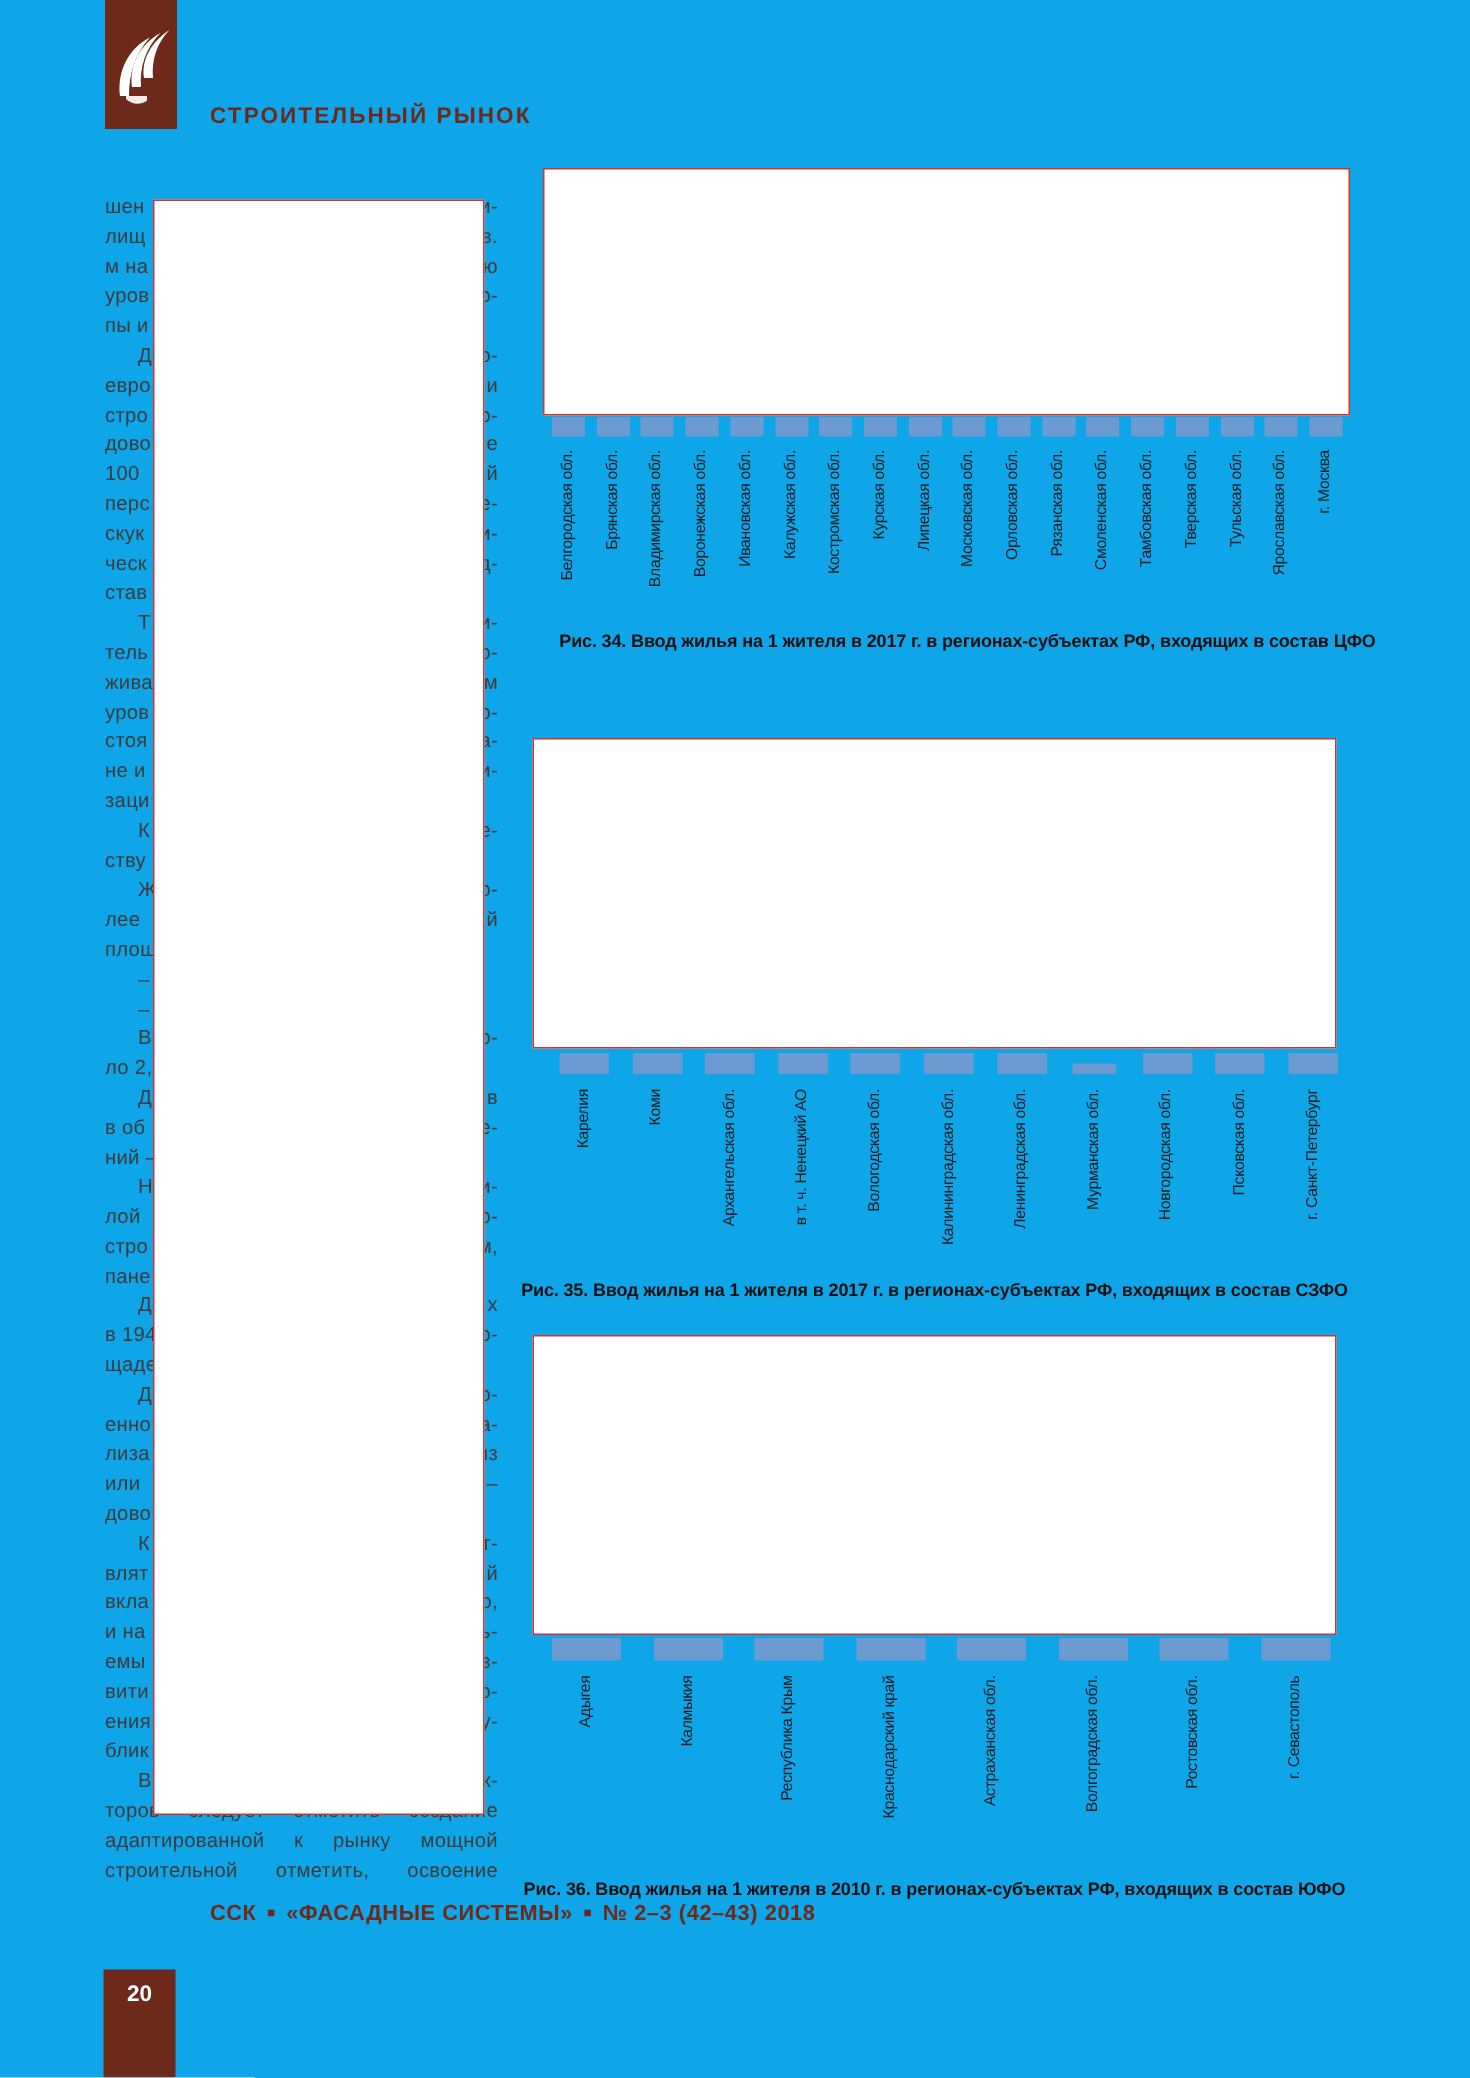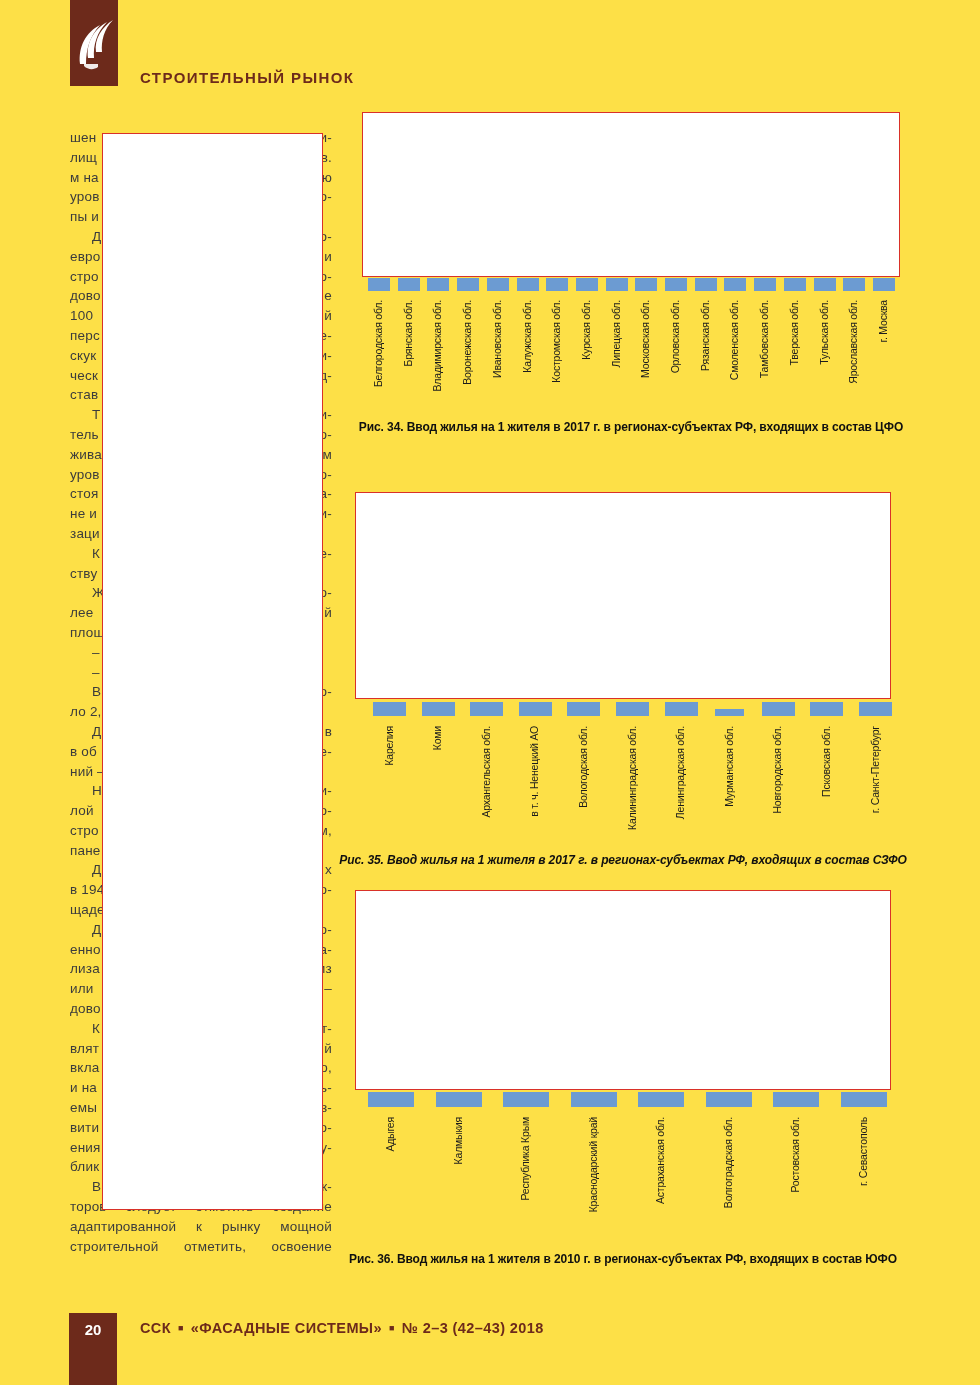--- a/index.html
+++ b/index.html
@@ -1,16 +1,16 @@
 <!DOCTYPE html>
 <html style="--maroon: #6d2a1b; --red: #d93128; --blue: #6c9bd2;"><head>
 <meta charset="utf-8">
 <style>
   html,body{margin:0;padding:0;background:#ffffff;}
-  .page{position:relative;width:980px;height:1385px;background:#fde047;overflow:hidden;
+  .page{position:relative;width:980px;height:1385px;background:#0ea5e9;overflow:hidden;
         font-family:"Liberation Sans",sans-serif;}
   
   .logo{position:absolute;left:70px;top:0;width:48px;height:86px;background:var(--maroon);}
   .logo svg{display:block;width:48px;height:86px;}
   .header-title{position:absolute;left:140px;top:69px;font-weight:bold;font-size:15px;
         letter-spacing:1.4px;color:var(--maroon);white-space:nowrap;}
   
   .text-column{position:absolute;left:70px;top:128px;width:262px;z-index:1;
         font-size:13.5px;color:#3c3c3c;letter-spacing:0.2px;}
   .tline{height:19.8px;line-height:19.8px;display:flex;justify-content:space-between;}
@@ -26,21 +26,21 @@
   .xlabel{position:absolute;width:14px;z-index:2;}
   .xlabel span{display:inline-block;white-space:nowrap;transform-origin:0 0;
         transform:rotate(-90deg) translateX(-100%);font-size:10.5px;color:#1c1c1c;
         letter-spacing:-0.2px;}
   .caption{position:absolute;font-weight:bold;font-size:12px;color:#101010;
         text-align:center;white-space:nowrap;letter-spacing:-0.1px;z-index:2;}
   
   .page-num-block{position:absolute;left:69px;top:1313px;width:48px;height:72px;
         background:var(--maroon);color:#fff;text-align:center;font-weight:bold;
         font-size:15px;padding-top:8px;box-sizing:border-box;}
-  .footer-line{position:absolute;left:140px;top:1320px;font-weight:bold;font-size:14.5px;
+  .footer-line{position:absolute;left:140px;top:1268px;font-weight:bold;font-size:14.5px;
         color:var(--maroon);letter-spacing:0.4px;white-space:nowrap;}
   .footer-line .bullet{font-size:9px;vertical-align:2px;margin:0 7px;}
 </style>
 </head>
 <body>
 
 <div class="page">
 
   <div class="logo">
     <svg viewBox="0 0 48 86">
@@ -322,21 +322,21 @@
       <div class="bar" style="left: 754.1px; top: 278px; width: 22px; height: 13px;"></div>
       <div class="xlabel" style="left: 758.1px; top: 296px;"><span>Тамбовская обл.</span></div>
       <div class="bar" style="left: 783.8px; top: 278px; width: 22px; height: 13px;"></div>
       <div class="xlabel" style="left: 787.8px; top: 296px;"><span>Тверская обл.</span></div>
       <div class="bar" style="left: 813.5px; top: 278px; width: 22px; height: 13px;"></div>
       <div class="xlabel" style="left: 817.5px; top: 296px;"><span>Тульская обл.</span></div>
       <div class="bar" style="left: 843.2px; top: 278px; width: 22px; height: 13px;"></div>
       <div class="xlabel" style="left: 847.2px; top: 296px;"><span>Ярославская обл.</span></div>
       <div class="bar" style="left: 872.9px; top: 278px; width: 22px; height: 13px;"></div>
       <div class="xlabel" style="left: 876.9px; top: 296px;"><span>г. Москва</span></div>
-      <div class="caption" style="left: 342px; top: 420px; width: 578px;">Рис. 34. Ввод жилья на 1 жителя в 2017 г. в регионах-субъектах РФ, входящих в состав ЦФО</div>
+      <div class="caption" style="left: 356px; top: 420px; width: 578px;">Рис. 34. Ввод жилья на 1 жителя в 2017 г. в регионах-субъектах РФ, входящих в состав ЦФО</div>
       <div class="chart-cover" style="left: 355px; top: 492px; width: 536px; height: 207px;"></div>
       <div class="bar" style="left: 373px; top: 702px; width: 33px; height: 14px;"></div>
       <div class="xlabel" style="left: 382.5px; top: 722px;"><span>Карелия</span></div>
       <div class="bar" style="left: 421.6px; top: 702px; width: 33px; height: 14px;"></div>
       <div class="xlabel" style="left: 431.1px; top: 722px;"><span>Коми</span></div>
       <div class="bar" style="left: 470.2px; top: 702px; width: 33px; height: 14px;"></div>
       <div class="xlabel" style="left: 479.7px; top: 722px;"><span>Архангельская обл.</span></div>
       <div class="bar" style="left: 518.8px; top: 702px; width: 33px; height: 14px;"></div>
       <div class="xlabel" style="left: 528.3px; top: 722px;"><span>в т. ч. Ненецкий АО</span></div>
       <div class="bar" style="left: 567.4px; top: 702px; width: 33px; height: 14px;"></div>
@@ -346,21 +346,21 @@
       <div class="bar" style="left: 664.6px; top: 702px; width: 33px; height: 14px;"></div>
       <div class="xlabel" style="left: 674.1px; top: 722px;"><span>Ленинградская обл.</span></div>
       <div class="bar" style="left: 715.2px; top: 709px; width: 29px; height: 7px;"></div>
       <div class="xlabel" style="left: 722.7px; top: 722px;"><span>Мурманская обл.</span></div>
       <div class="bar" style="left: 761.8px; top: 702px; width: 33px; height: 14px;"></div>
       <div class="xlabel" style="left: 771.3px; top: 722px;"><span>Новгородская обл.</span></div>
       <div class="bar" style="left: 810.4px; top: 702px; width: 33px; height: 14px;"></div>
       <div class="xlabel" style="left: 819.9px; top: 722px;"><span>Псковская обл.</span></div>
       <div class="bar" style="left: 859px; top: 702px; width: 33px; height: 14px;"></div>
       <div class="xlabel" style="left: 868.5px; top: 722px;"><span>г. Санкт-Петербург</span></div>
-      <div class="caption" style="left: 335px; top: 853px; width: 576px; font-style: italic;">Рис. 35. Ввод жилья на 1 жителя в 2017 г. в регионах-субъектах РФ, входящих в состав СЗФО</div>
+      <div class="caption" style="left: 335px; top: 853px; width: 576px;">Рис. 35. Ввод жилья на 1 жителя в 2017 г. в регионах-субъектах РФ, входящих в состав СЗФО</div>
       <div class="chart-cover" style="left: 355px; top: 890px; width: 536px; height: 200px;"></div>
       <div class="bar" style="left: 368px; top: 1092px; width: 46px; height: 15px;"></div>
       <div class="xlabel" style="left: 384px; top: 1113px;"><span>Адыгея</span></div>
       <div class="bar" style="left: 435.5px; top: 1092px; width: 46px; height: 15px;"></div>
       <div class="xlabel" style="left: 451.5px; top: 1113px;"><span>Калмыкия</span></div>
       <div class="bar" style="left: 503px; top: 1092px; width: 46px; height: 15px;"></div>
       <div class="xlabel" style="left: 519px; top: 1113px;"><span>Республика Крым</span></div>
       <div class="bar" style="left: 570.5px; top: 1092px; width: 46px; height: 15px;"></div>
       <div class="xlabel" style="left: 586.5px; top: 1113px;"><span>Краснодарский край</span></div>
       <div class="bar" style="left: 638px; top: 1092px; width: 46px; height: 15px;"></div>

